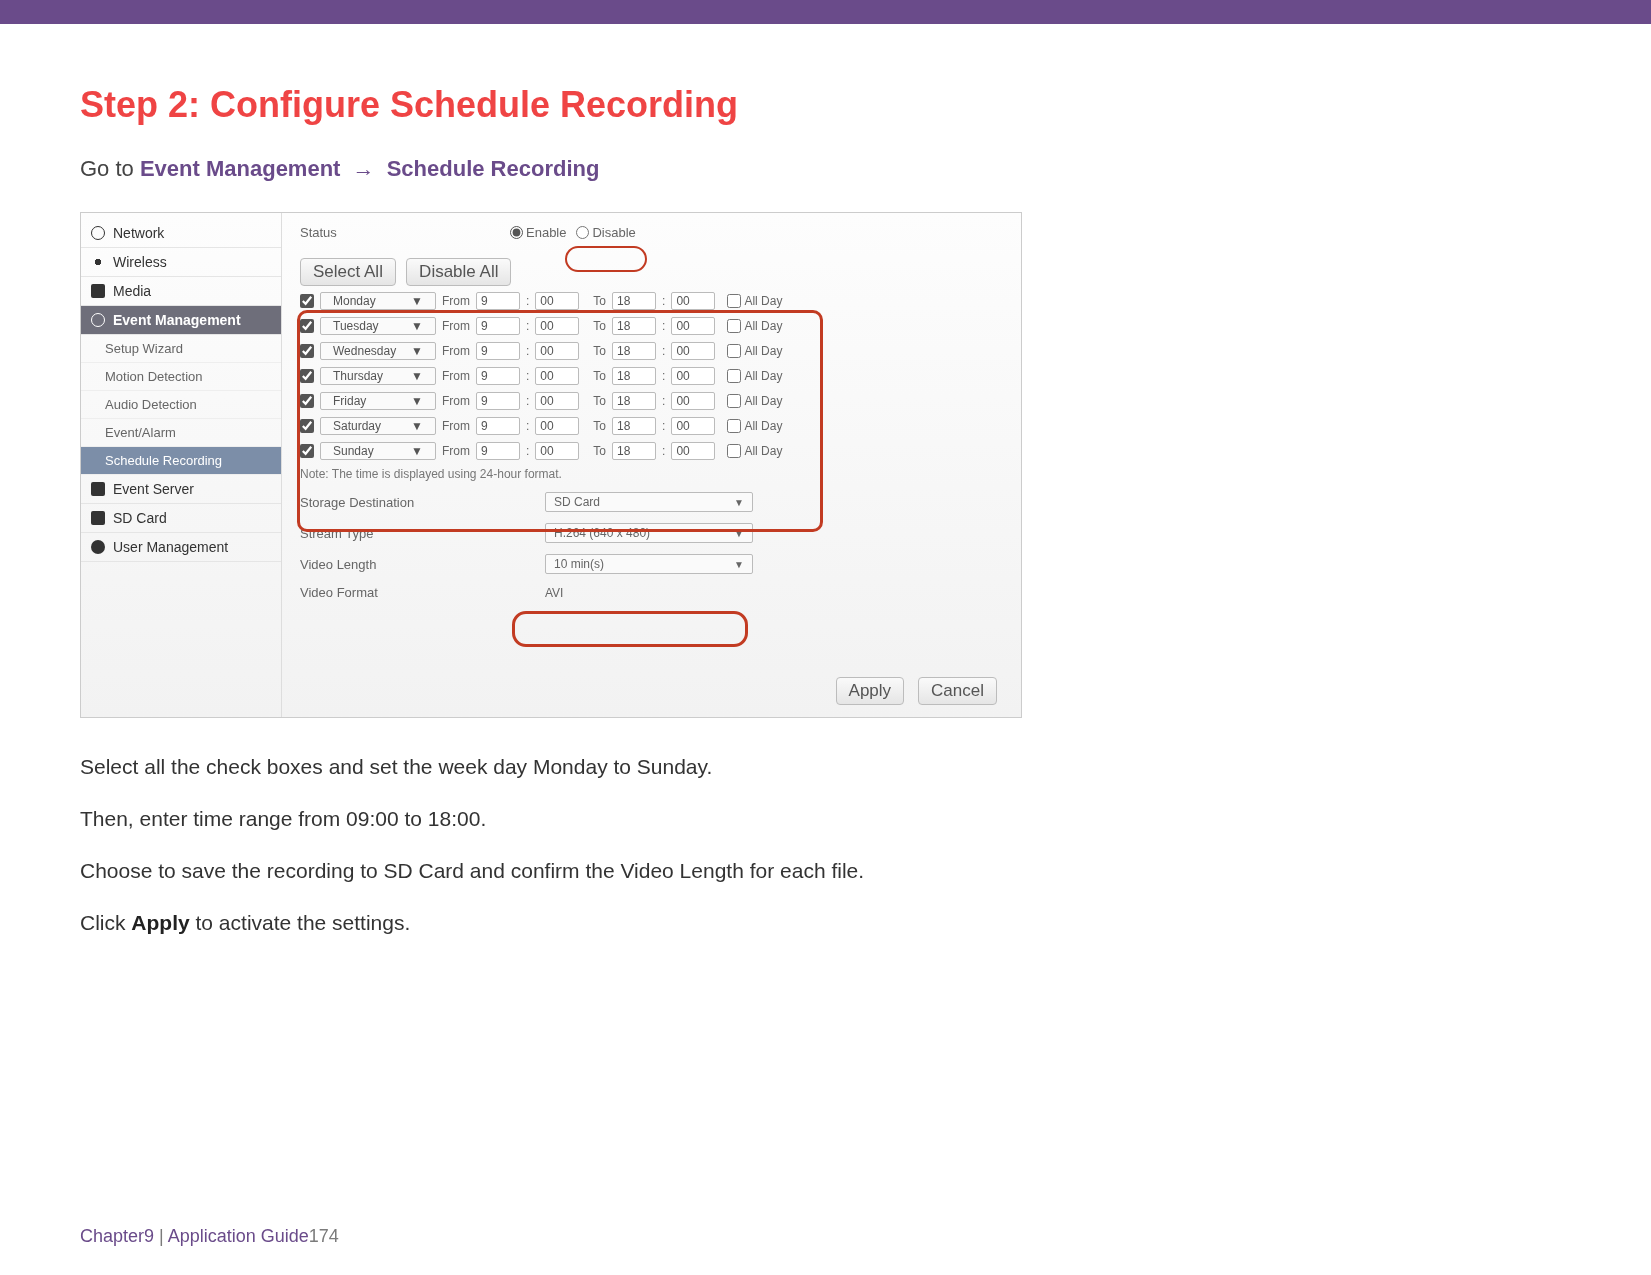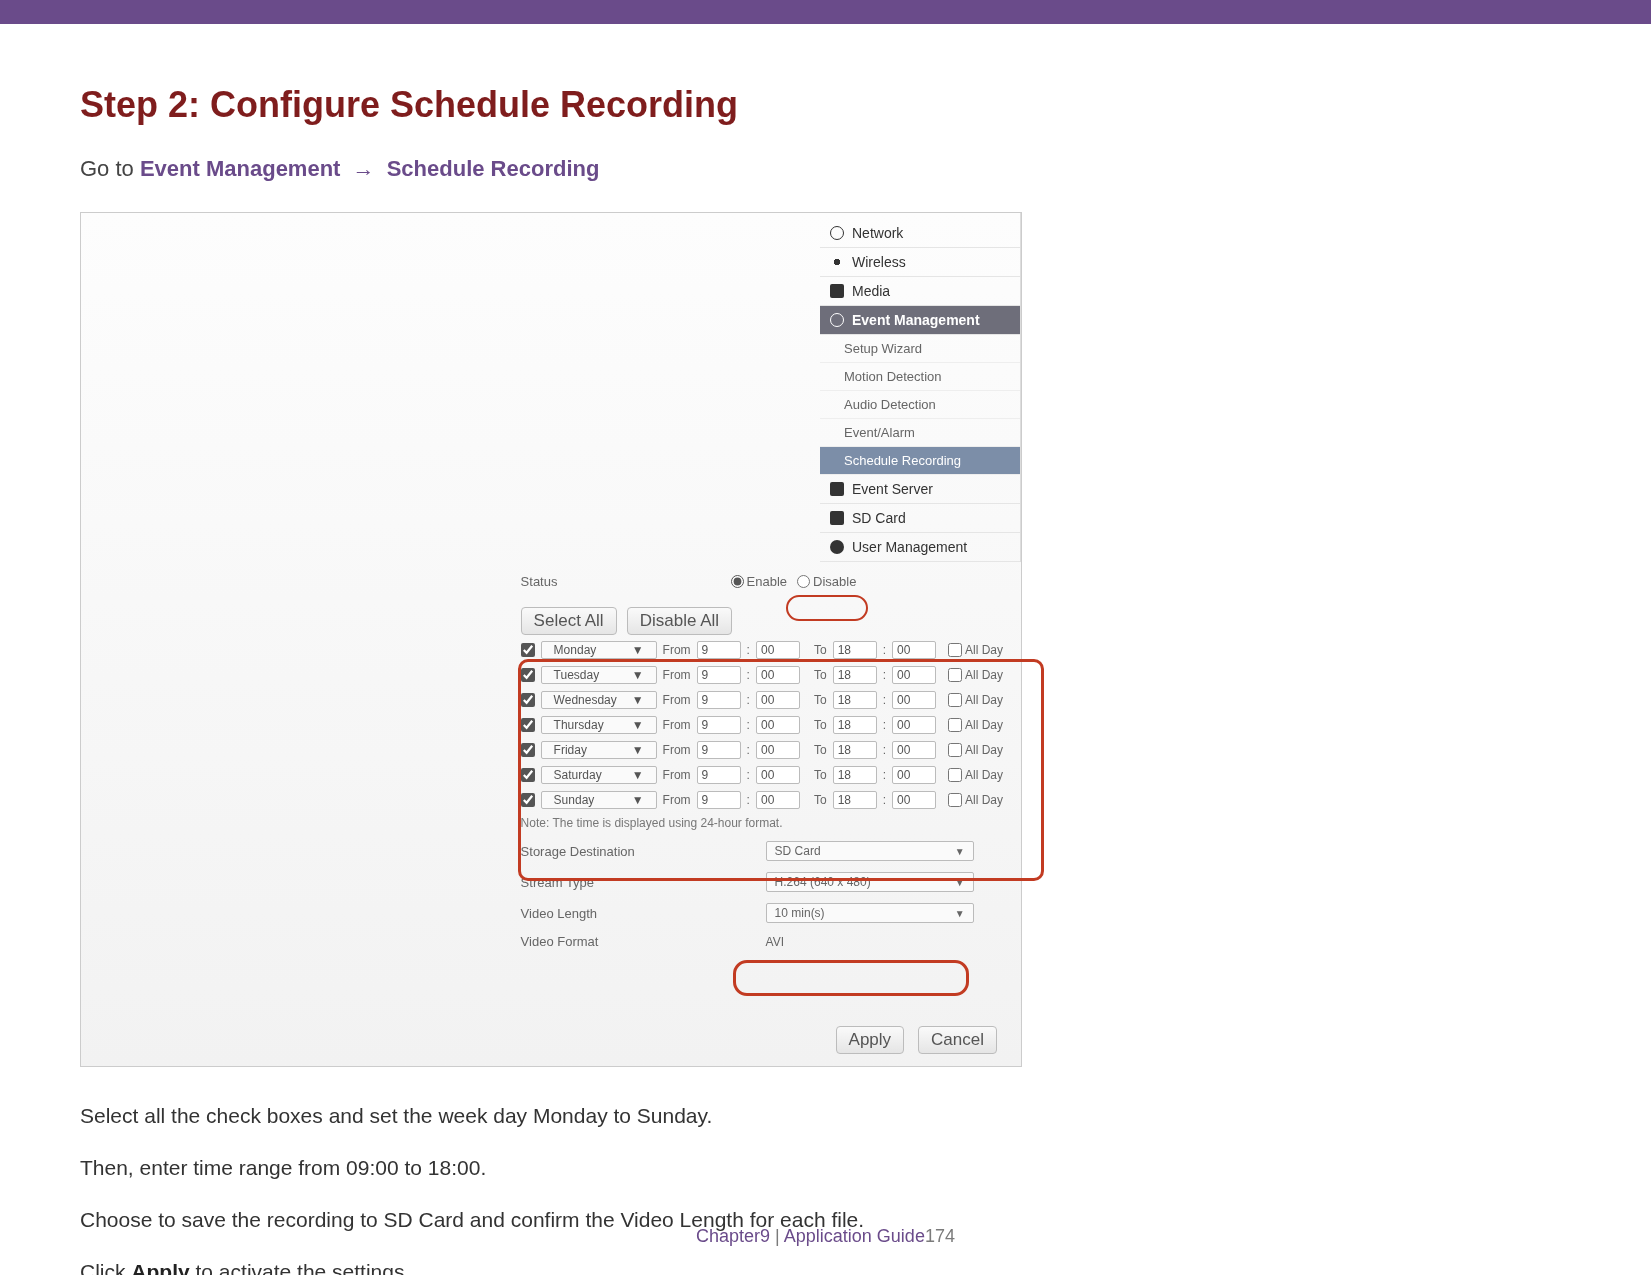--- a/index.html
+++ b/index.html
@@ -17,21 +17,21 @@
   }
   .topbar {
     height: 24px;
     background: #6a4b8a;
     width: 100%;
   }
   .content {
     padding: 60px 80px 0 80px;
   }
   h1.step-title {
-    color: #7f1d1d;
+    color: #ef4444;
     font-size: 36px;
     font-weight: 700;
     margin: 0 0 30px 0;
   }
   .goto-line {
     font-size: 22px;
     color: #444;
     margin-bottom: 30px;
   }
   .goto-line .accent { color: #6a4b8a; font-weight: 600; }
@@ -43,23 +43,22 @@
   }
 
   
   .shot {
     width: 940px;
     border: 1px solid #ccc;
     background: linear-gradient(#fdfdfd,#f2f2f2);
     font-size: 15px;
     color: #444;
     display: flex;
-    flex-direction: column;
+    flex-direction: row;
     position: relative;
-    align-items: flex-end;
   }
   .sidebar {
     width: 200px;
     border-right: 1px solid #ddd;
     padding-top: 6px;
     font-size: 14px;
   }
   .side-item {
     display: flex;
     align-items: center;
@@ -163,21 +162,21 @@
     line-height: 2.0;
   }
   .instr p { margin: 0 0 10px 0; }
   .instr .accent { color:#6a4b8a; font-weight:600; }
   .instr .bold { font-weight:700; color:#222;}
 
   .page-footer {
     position:absolute;
     bottom:28px;
     left:80px; right:80px;
-    display:flex; justify-content:center;
+    display:flex; justify-content:flex-start;
     font-size:18px; color:#7b7b7b;
   }
   .page-footer .chap { color:#6a4b8a; }
 </style>
 </head>
 <body>
 
 <div class="page">
   <div class="topbar"></div>
 

